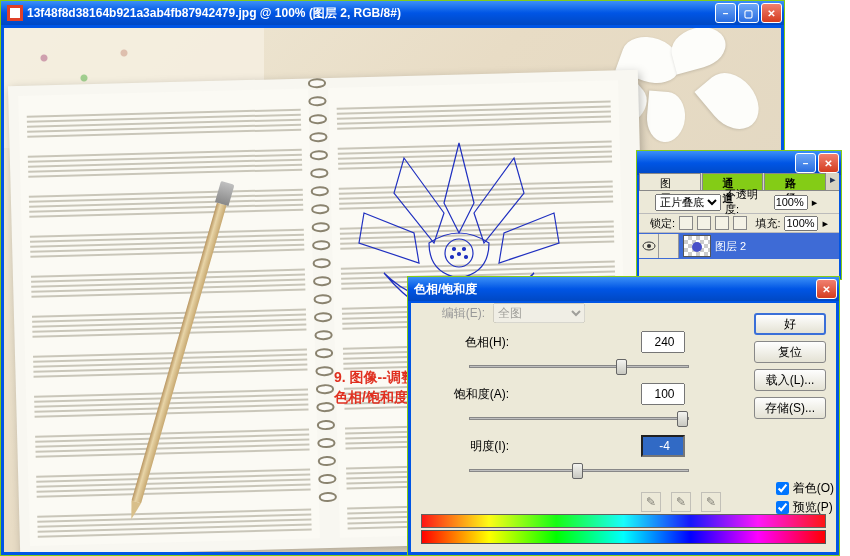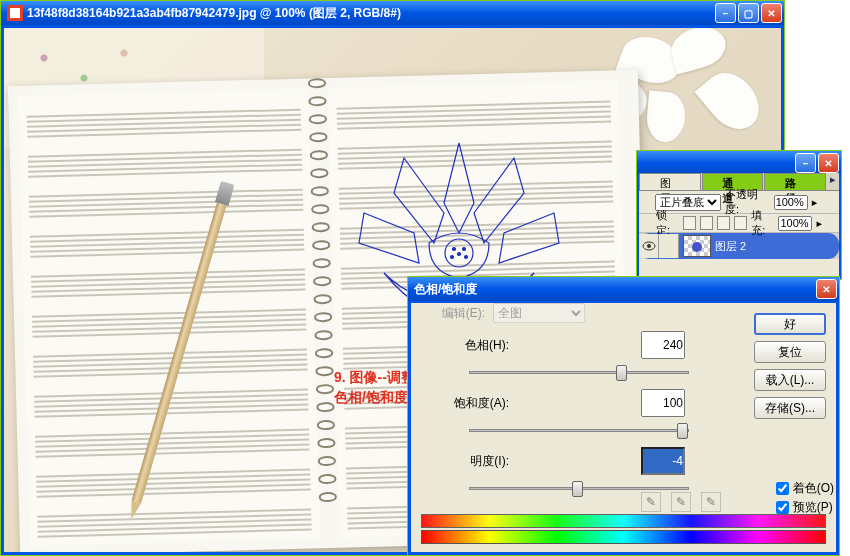--- a/index.html
+++ b/index.html
@@ -51,42 +51,42 @@
   #layers-win .client { position: absolute; left: 2px; top: 22px; right: 2px; bottom: 2px; background: #ece9d8; font-size: 11px; }
   .tabs { display: flex; height: 18px; border-bottom: 1px solid #888; background: #d8d4c4; }
   .tab { padding: 2px 20px; background: #ece9d8; border: 1px solid #888; border-bottom: none; margin-right: 1px; cursor: pointer; }
   .tab.inactive { background: #84cc16; font-weight: bold; }
   .tabs .arrow { margin-left: auto; width: 14px; text-align: center; color: #235; cursor: pointer; }
   .layer-opts { display: flex; align-items: center; height: 22px; padding: 2px 16px; gap: 4px; }
   .layer-opts select { font-size: 11px; height: 17px; }
   .layer-opts input[type=text] { width: 34px; font-size: 11px; height: 15px; }
   .layer-opts .lbl { font-size: 11px; }
   .layer-opts .sm { width: 12px; height: 12px; }
-  .lock-row { display: flex; align-items: center; height: 20px; padding: 0 17px; gap: 4px; border-top: 1px solid #bbb; border-bottom: 1px solid #bbb; }
+  .lock-row { display: flex; align-items: center; height: 20px; padding: 0 11px; gap: 4px; border-top: 1px solid #bbb; border-bottom: 1px solid #bbb; }
   .lock-row .lbl { font-size: 11px; }
   .lock-ic { width: 14px; height: 14px; border: 1px solid #888; background: #f4f2e6; cursor: pointer; }
   .layer-list { background: #d8d4c8; }
   .layer-row { display: flex; align-items: center; height: 26px; }
-  .layer-row.active { background: #3e6bd6; color: #fff; border-radius: 11px; }
+  .layer-row.active { background: #3e6bd6; color: #fff; }
   .eye { width: 20px; height: 24px; border-right: 1px solid #999; background: #ece9d8; display: flex; align-items: center; justify-content: center; cursor: pointer; }
   .link { width: 20px; height: 24px; border-right: 1px solid #999; background: #ece9d8; }
   .thumb { width: 28px; height: 22px; margin: 0 4px; background: repeating-conic-gradient(#ccc 0 25%, #fff 0 50%) 0 0/8px 8px; border: 1px solid #555; position: relative; }
   .thumb .dot { position: absolute; left: 8px; top: 6px; width: 10px; height: 10px; background: #4850c8; border-radius: 50%; }
   .layer-name { font-size: 11px; }
 
   
   #hs-win { left: 407px; top: 276px; width: 433px; height: 280px; }
   #hs-win .client { position: absolute; left: 3px; top: 26px; right: 3px; bottom: 3px; background: #ece9d8; font-size: 12px; padding: 0 10px; }
   .hs-row { display: flex; align-items: center; margin-bottom: 8px; }
   .hs-row .lbl { width: 72px; text-align: right; padding-right: 8px; color: #333; }
   .hs-row .lbl.dis { color: #999; }
   .hs-row select { width: 92px; height: 20px; font-size: 12px; }
   .slider-row { display: flex; align-items: center; margin-bottom: 4px; }
   .slider-row .lbl { width: 100px; text-align: right; padding-right: 12px; }
-  .slider-row input[type=text] { width: 44px; height: 28px; font-size: 12px; text-align: right; padding-left: 3px; }
+  .slider-row input[type=text] { width: 44px; height: 22px; font-size: 12px; text-align: center; padding-left: 3px; }
   .slider-row input.hilite { background: #316ac5; color: #fff; }
   .track { position: relative; height: 20px; margin: 0 0 6px 48px; width: 220px; }
   .track .bar { position: absolute; top: 8px; left: 0; right: 0; height: 3px; background: #bfbfbf; border: 1px solid #888; }
   .track .handle { position: absolute; top: 2px; width: 11px; height: 16px; background: linear-gradient(#f4f4f0, #c8c8c0); border: 1px solid #666; border-radius: 2px; cursor: pointer; }
 
   .btns { position: absolute; right: 10px; top: 10px; width: 72px; display: flex; flex-direction: column; gap: 6px; }
   .pbtn { height: 22px; background: linear-gradient(#fefefe, #e4e2d4); border: 1px solid #888; border-radius: 3px; font-size: 12px; cursor: pointer; }
   .pbtn.default { border: 2px solid #3a6fd8; }
 
   .droppers { position: absolute; left: 230px; bottom: 40px; display: flex; gap: 10px; }

